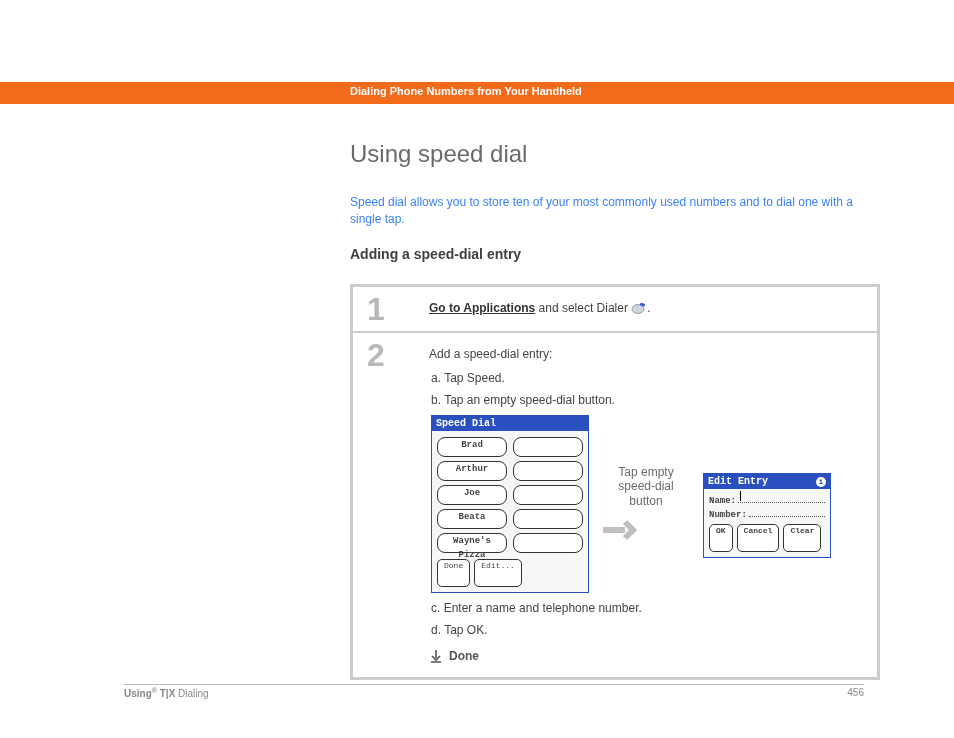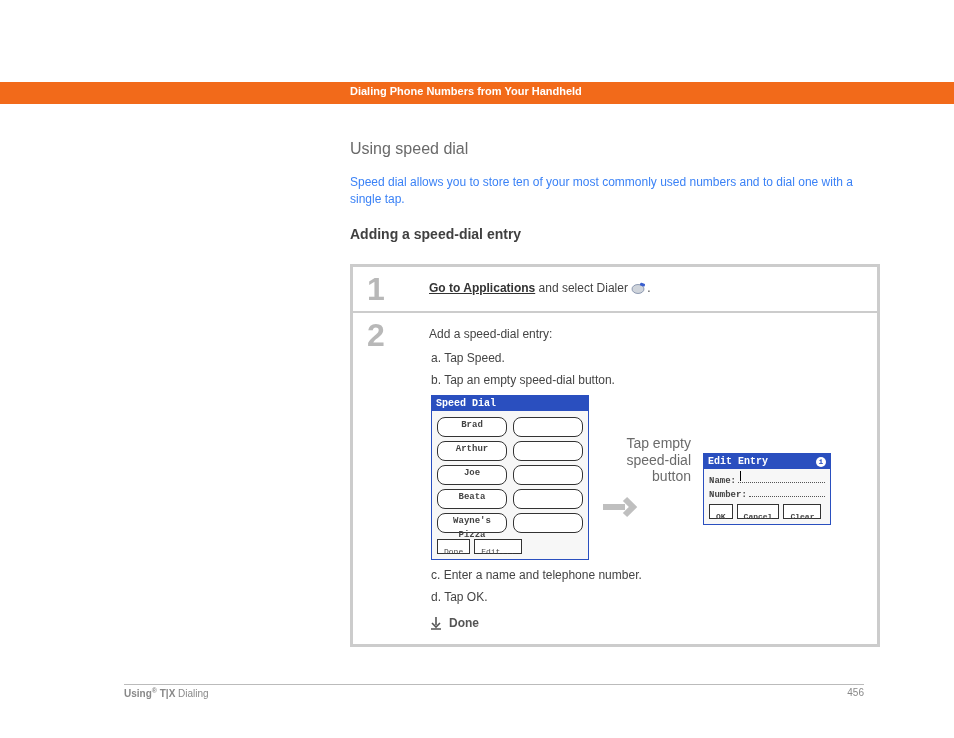--- a/index.html
+++ b/index.html
@@ -1,41 +1,41 @@
 <!DOCTYPE html>
 <html><head>
 <meta charset="utf-8">
 <style>
   * { box-sizing: border-box; margin: 0; padding: 0; }
   body { font-family: Arial, Helvetica, sans-serif; background: #fff; width: 954px; height: 738px; position: relative; color: #4a4a4a; }
   .header-bar { position: absolute; top: 82px; left: 0; right: 0; height: 22px; background: #f26a1a; }
   .header-chapter { position: absolute; left: 126px; top: 3px; color: #fff; font-size: 11px; font-weight: bold; margin-top: 45px; }
   .header-title { position: absolute; left: 350px; top: 3px; color: #fff; font-size: 11px; font-weight: bold; }
   .content { position: absolute; left: 350px; top: 140px; width: 530px; }
-  h1 { font-size: 16px; font-weight: normal; color: #6a6a6a; margin-bottom: 16px; }
+  h1 { font-size: 24px; font-weight: normal; color: #6a6a6a; margin-bottom: 26px; }
   .intro { font-size: 12px; color: #3b82f6; line-height: 1.4; margin-bottom: 18px; }
   h2 { font-size: 14px; font-weight: bold; color: #404040; margin-bottom: 22px; }
   .steps-box { border: 3px solid #ccc; padding: 0; background: #fff; }
   .step-row { display: flex; border-bottom: 2px solid #ccc; }
   .step-row:last-child { border-bottom: none; }
   .step-num { width: 70px; padding: 6px 12px 6px 14px; font-size: 32px; font-weight: bold; color: #b8b8b8; font-family: Arial, sans-serif; line-height: 1; }
   .step-body { flex: 1; padding: 14px 16px 14px 6px; font-size: 12px; color: #444; }
   .step-body .lead { margin-bottom: 10px; }
   .step-body .sub { margin: 8px 0 8px 2px; }
   .link { color: #333; text-decoration: underline; font-weight: bold; }
   .dialer-icon { display: inline-block; width: 16px; height: 12px; vertical-align: middle; }
   .figure-area { display: flex; align-items: center; gap: 12px; margin: 8px 0 8px 2px; }
   .pda-shot { border: 1px solid #2a4fbf; width: 158px; background: #f7f7f7; padding: 0; }
   .pda-title { background: #2a4fbf; color: #fff; font-family: "Courier New", monospace; font-weight: bold; font-size: 10px; padding: 2px 4px; }
   .pda-body { padding: 6px 5px 5px 5px; }
   .grid { display: grid; grid-template-columns: 1fr 1fr; gap: 4px 6px; }
   .sd-btn { border: 1px solid #333; border-radius: 8px; height: 20px; font-family: "Courier New", monospace; font-size: 9px; font-weight: bold; text-align: center; line-height: 14px; background: #fff; }
   .pda-actions { margin-top: 6px; display: flex; gap: 4px; }
-  .mini-btn { border: 1px solid #333; border-radius: 0; padding: 6px 6px; height: 15px; line-height: 11px; font-family: "Courier New", monospace; font-size: 8px; background: #fff; }
-  .callout { font-size: 14px; color: #6b6b6b; line-height: 1.2; text-align: right; width: 90px; }
+  .mini-btn { border: 1px solid #333; border-radius: 5px; padding: 0 6px; height: 28px; line-height: 11px; font-family: "Courier New", monospace; font-size: 8px; background: #fff; }
+  .callout { font-size: 12px; color: #6b6b6b; line-height: 1.2; text-align: center; width: 90px; }
   .arrow { width: 38px; }
   .edit-shot { border: 1px solid #2a4fbf; width: 128px; background: #f7f7f7; }
   .edit-title { background: #2a4fbf; color: #fff; font-family: "Courier New", monospace; font-weight: bold; font-size: 10px; padding: 2px 4px; display: flex; justify-content: space-between; align-items: center; gap: 16px; }
   .info-i { width: 10px; height: 10px; border-radius: 50%; background: #fff; color: #2a4fbf; font-size: 8px; text-align: center; line-height: 10px; font-weight: bold; }
   .edit-body { padding: 4px 5px 5px 5px; font-family: "Courier New", monospace; font-size: 9px; font-weight: bold; }
   .edit-line { display: flex; align-items: baseline; gap: 2px; margin-bottom: 1px; }
   .dotline { flex: 1; border-bottom: 1px dotted #555; height: 10px; position: relative; }
   .cursor { position: absolute; left: 2px; top: -2px; width: 1px; height: 10px; background: #000; }
   .edit-actions { display: flex; gap: 4px; margin-top: 4px; }
   .done-row { display: flex; align-items: center; gap: 6px; margin-top: 12px; }

